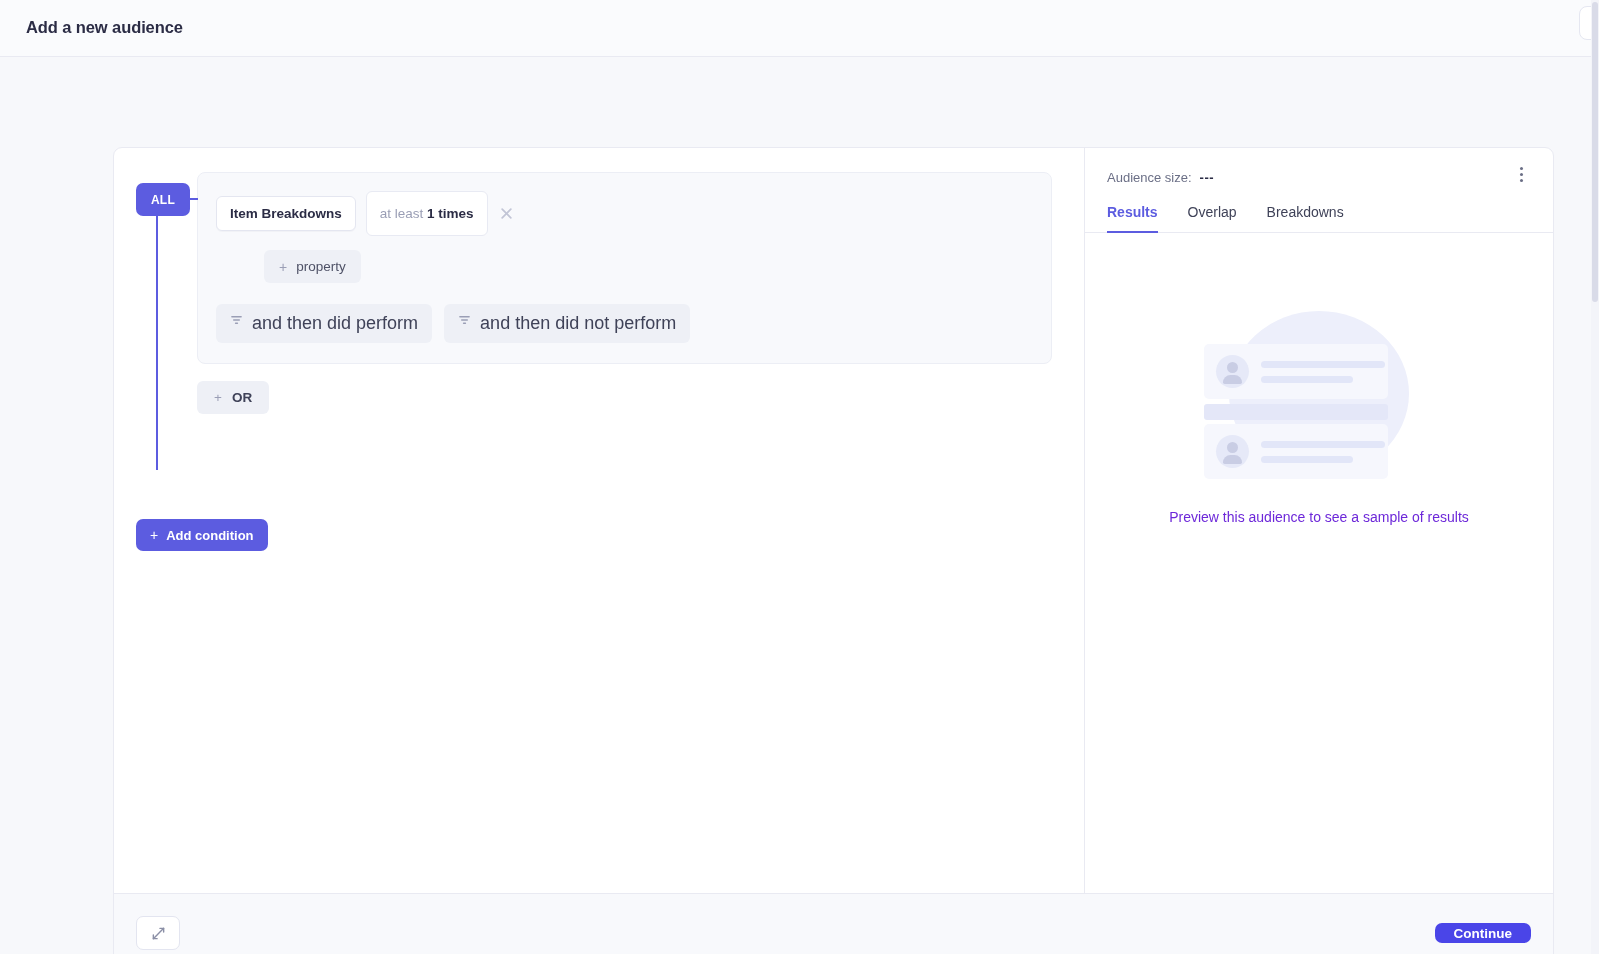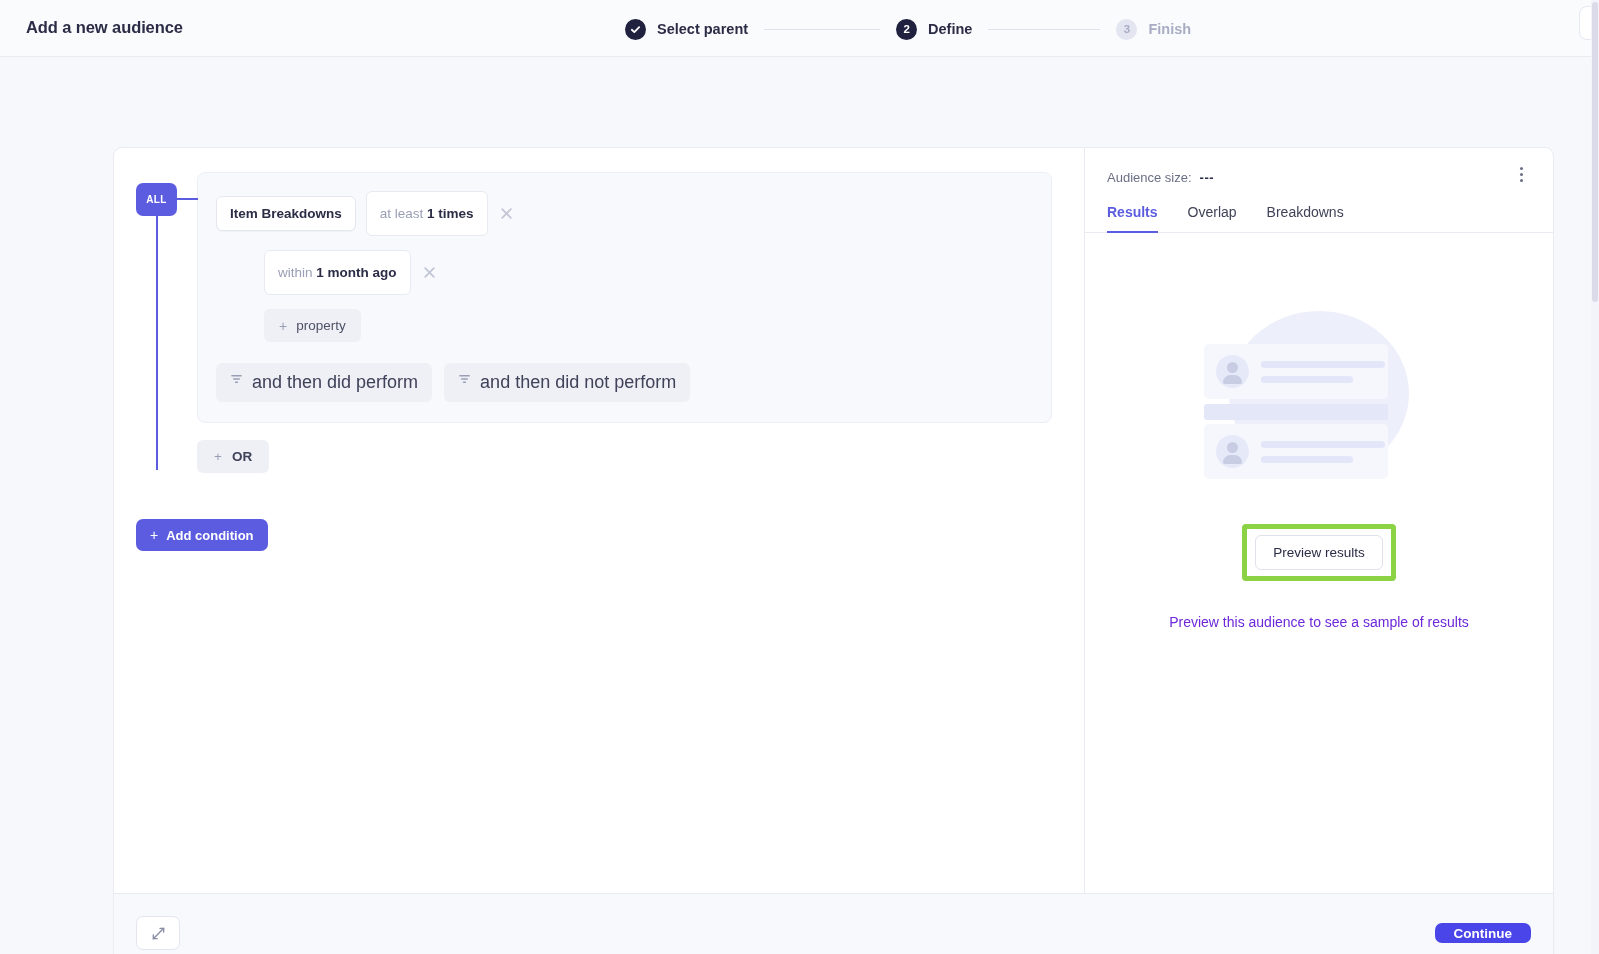--- a/index.html
+++ b/index.html
@@ -140,26 +140,26 @@
     top: 50px;
     width: 42px;
     height: 2px;
     background: #5c5ce0;
   }
 
   .all-badge {
     position: absolute;
     left: 22px;
     top: 35px;
-    width: 41px;
+    width: 54px;
     height: 33px;
     border-radius: 7px;
     background: #5c5ce0;
     color: #fff;
-    font-size: 10px;
+    font-size: 12px;
     font-weight: 700;
     letter-spacing: 0.3px;
     display: flex;
     align-items: center;
     justify-content: center;
     z-index: 2;
   }
 
   .group-box {
     margin-left: 61px;
@@ -490,46 +490,20 @@
     background: #d9dbe8;
     border-radius: 4px;
   }
 </style>
 </head>
 <body>
 
 <div class="topbar">
   <div class="topbar-title">Add a new audience</div>
 
-  <div class="stepper">
-
-    <div class="step">
-      <span class="step-bullet done">
-        <svg class="step-check" viewBox="0 0 12 12" fill="none" stroke="#ffffff" stroke-width="2" stroke-linecap="round" stroke-linejoin="round">
-            <polyline points="2,6.3 4.7,8.8 10,3.4"></polyline>
-          </svg>
-      </span>
-      <span class="step-label">Select parent</span>
-    </div>
-
-    <div class="step-line"></div>
-
-    <div class="step">
-      <span class="step-bullet">2</span>
-      <span class="step-label">Define</span>
-    </div>
-
-    <div class="step-line short"></div>
-
-    <div class="step">
-      <span class="step-bullet upcoming">3</span>
-      <span class="step-label muted">Finish</span>
-    </div>
-
-  </div>
 
   <div class="topright-stub"></div>
 </div>
 
 <div class="page">
 
   <div class="card">
     <div class="card-body">
 
       <div class="builder">
@@ -548,32 +522,20 @@
               <b>1 times</b>
             </div>
             <span class="x-btn">
               <svg viewBox="0 0 12 12" fill="none" stroke="currentColor" stroke-width="1.6" stroke-linecap="round">
                   <line x1="2" y1="2" x2="10" y2="10"></line>
                   <line x1="10" y1="2" x2="2" y2="10"></line>
                 </svg>
             </span>
           </div>
 
-          <div class="row row-2">
-            <div class="chip-value">
-              <span>within</span>
-              <b>1 month ago</b>
-            </div>
-            <span class="x-btn">
-              <svg viewBox="0 0 12 12" fill="none" stroke="currentColor" stroke-width="1.6" stroke-linecap="round">
-                  <line x1="2" y1="2" x2="10" y2="10"></line>
-                  <line x1="10" y1="2" x2="2" y2="10"></line>
-                </svg>
-            </span>
-          </div>
 
           <div class="row row-3">
             <div class="chip-add">
               <span class="plus">+</span>
               <span>property</span>
             </div>
           </div>
 
           <div class="row row-4">
             <div class="chip-action">
@@ -645,23 +607,20 @@
             <div class="bar-mid"></div>
             <div class="sheet s2">
               <div class="avatar"></div>
               <div class="lines">
                 <i class="l1"></i>
                 <i class="l2"></i>
               </div>
             </div>
           </div>
 
-          <div class="preview-highlight">
-            <button class="preview-btn">Preview results</button>
-          </div>
 
           <div class="hint">Preview this audience to see a sample of results</div>
 
         </div>
       </div>
 
     </div>
 
     <div class="card-footer">
       <button class="expand-btn">

